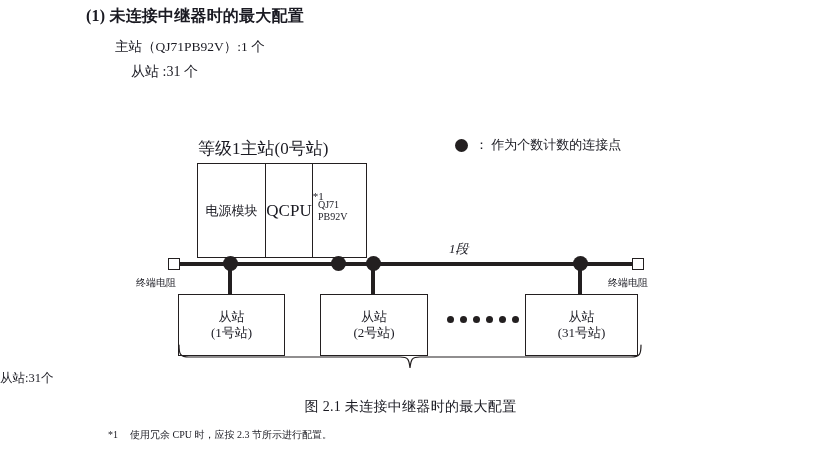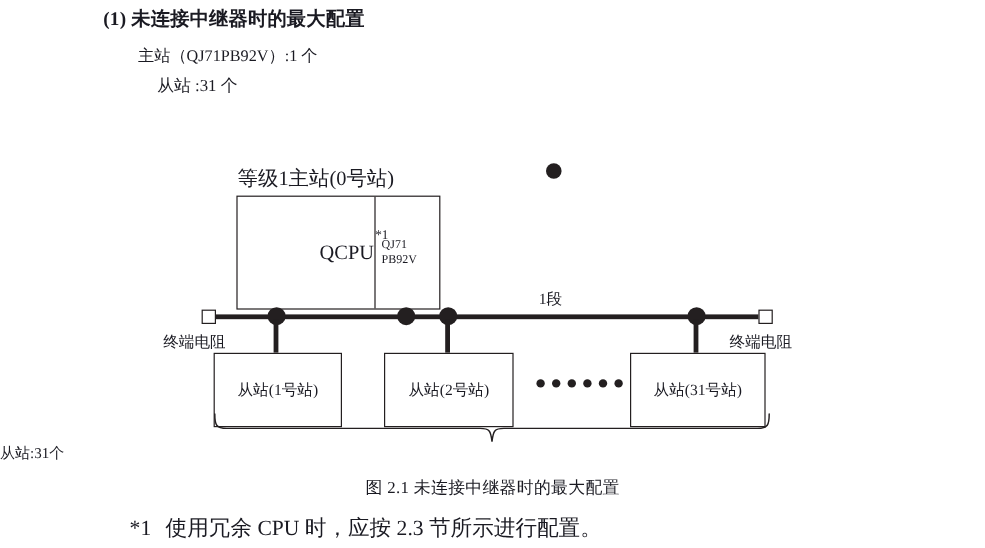--- a/index.html
+++ b/index.html
@@ -119,37 +119,39 @@
     border-radius: 50%;
     background: #231f20;
   }
   .term {
     width: 12px; height: 12px;
     background: #ffffff;
     border: 1.6px solid #231f20;
     box-sizing: border-box;
   }
   .term-label {
-    font-size: 13px;
+    font-size: 10px;
     white-space: nowrap;
   }
   #seg-label {
     left: 449px; top: 240px;
     font-size: 13px;
     white-space: nowrap;
+    font-style: italic;
   }
 
   
   .slave-box {
     position: absolute;
     height: 62px;
     border: 1.2px solid #231f20;
     box-sizing: border-box;
     background: #fff;
     display: flex;
+    flex-direction: column;
     align-items: center;
     justify-content: center;
     font-size: 13px;
     line-height: 1.25;
   }
 
   
   #ellipsis {
     left: 447px; top: 316px;
     display: flex; gap: 6px;
@@ -169,38 +171,42 @@
   }
   #figure-caption {
     left: 0; right: 0; top: 398px;
     text-align: center;
     font-size: 14px;
     font-weight: normal;
     letter-spacing: 0.3px;
   }
   #footnote {
     left: 108px; top: 428px;
-    font-size: 18px;
+    font-size: 10px;
     white-space: nowrap;
   }
   #footnote .fn-mark { margin-right: 12px; }
 </style>
 </head>
 <body>
 
 <div class="abs" id="heading">(1) 未连接中继器时的最大配置</div>
 <div class="abs" id="spec-master">主站（QJ71PB92V）:1 个</div>
 <div class="abs" id="spec-slave">从站 :31 个</div>
 
 <div class="abs" id="legend">
   <span class="dot"></span>
+  <span class="ltext">： 作为个数计数的连接点</span>
 </div>
 
 <div class="abs" id="rack-label">等级1主站(0号站)</div>
 <div class="abs" id="rack">
+  <div class="rack-cell" id="cell-power">
+    <span>电源模块</span>
+  </div>
   <div class="rack-cell" id="cell-qcpu">
     <span class="qcpu-wrap">
       <span class="qcpu-name">QCPU</span>
       <span class="qcpu-note">*1</span>
     </span>
   </div>
   <div class="rack-cell" id="cell-net">
     <span>
       <span>QJ71</span><br>
       <span>PB92V</span>

